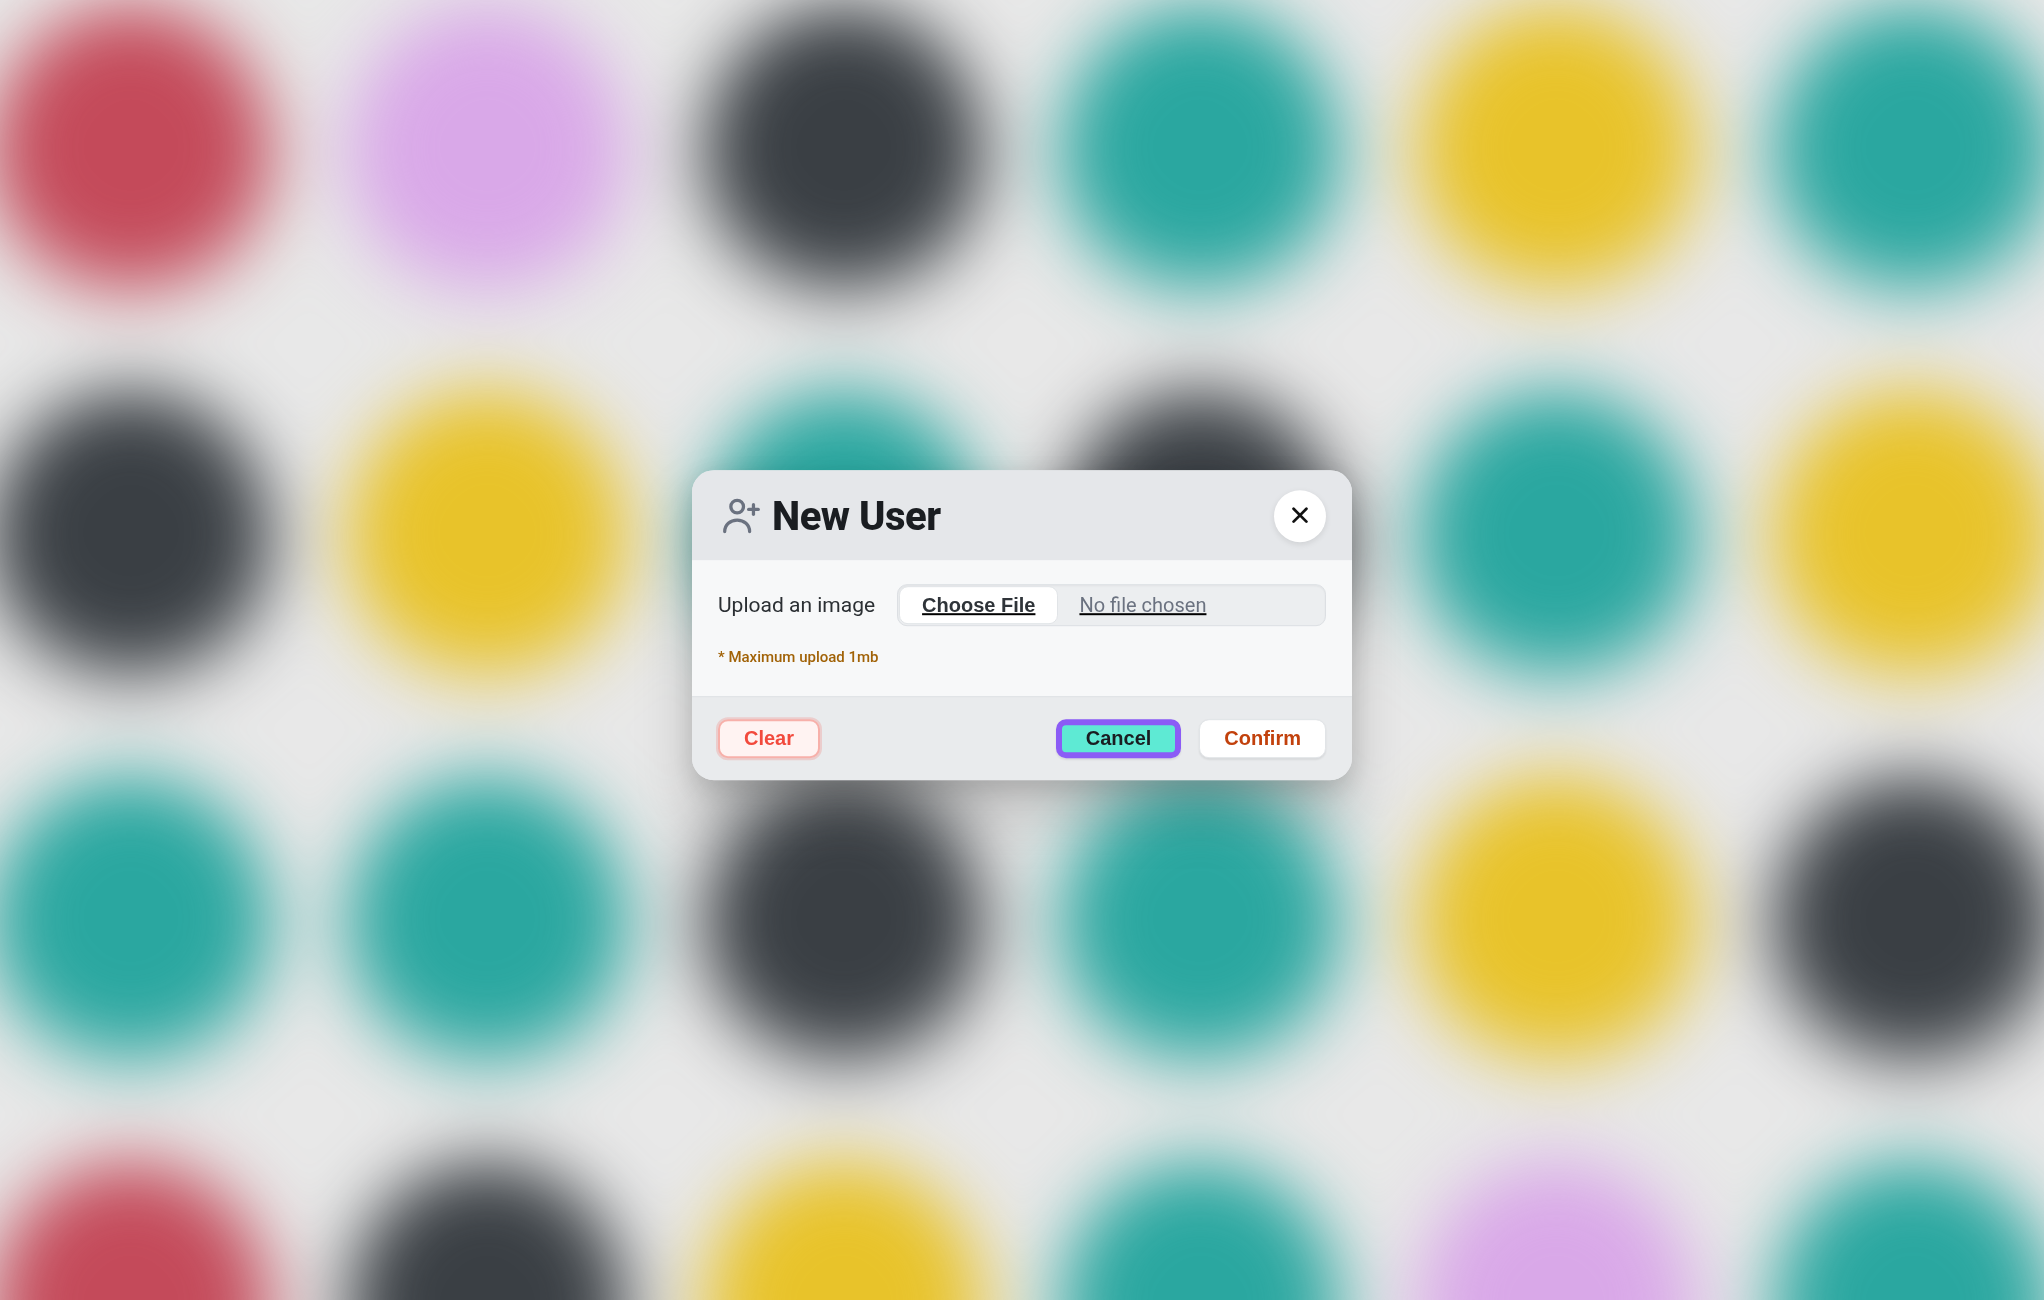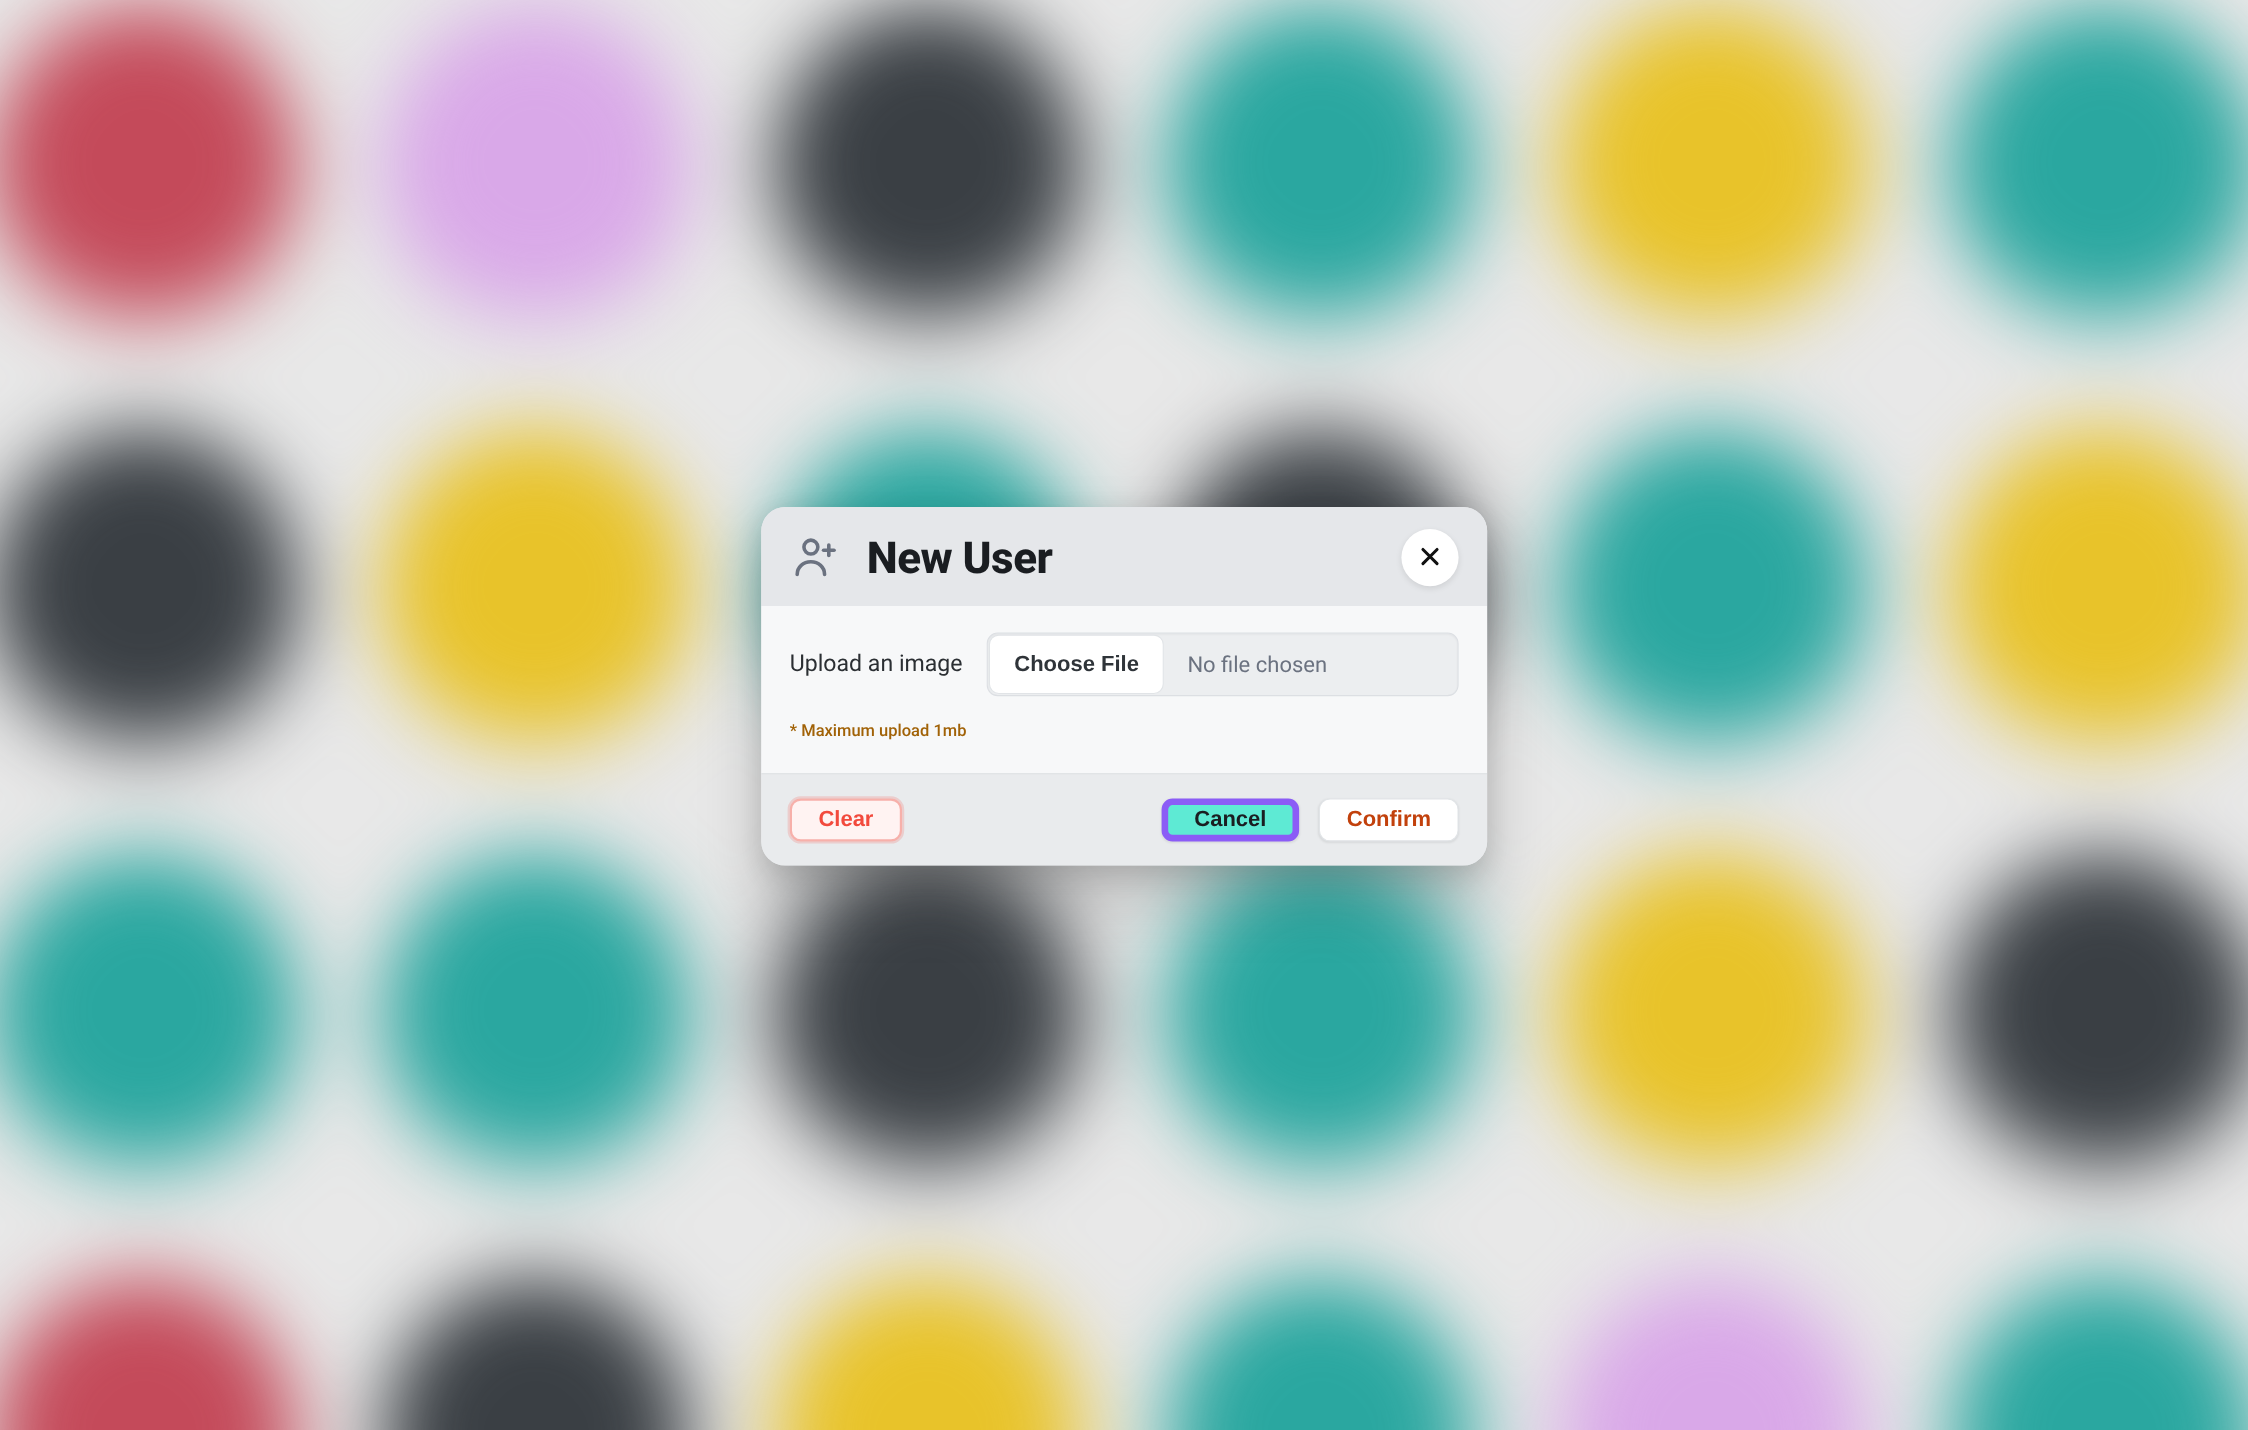--- a/index.html
+++ b/index.html
@@ -45,21 +45,21 @@
   .modal-header {
     display: flex;
     align-items: center;
     justify-content: space-between;
     padding: 20px 26px 18px 26px;
     background: #e5e7ea;
   }
   .header-left {
     display: flex;
     align-items: center;
-    gap: 24px;
+    gap: 8px;
     justify-content: space-between;
   }
   .user-plus-icon {
     width: 46px;
     height: 46px;
     color: #6b7280;
     flex-shrink: 0;
   }
   .modal-title {
     font-size: 40px;
@@ -97,21 +97,22 @@
   }
   .file-control {
     flex: 1;
     display: flex;
     align-items: stretch;
     background: #eceef0;
     border: 1px solid #dcdfe3;
     border-radius: 10px;
     box-shadow: inset 0 1px 2px rgba(0,0,0,0.05);
     overflow: hidden;
-    height: 58px;
+    height: 42px;
+    text-decoration: underline;
   }
   .choose-file {
     background: #ffffff;
     border: 1px solid #e1e4e7;
     border-radius: 9px;
     margin: 1px;
     padding: 0 22px;
     font-size: 20px;
     font-weight: 700;
     color: #2f3439;

